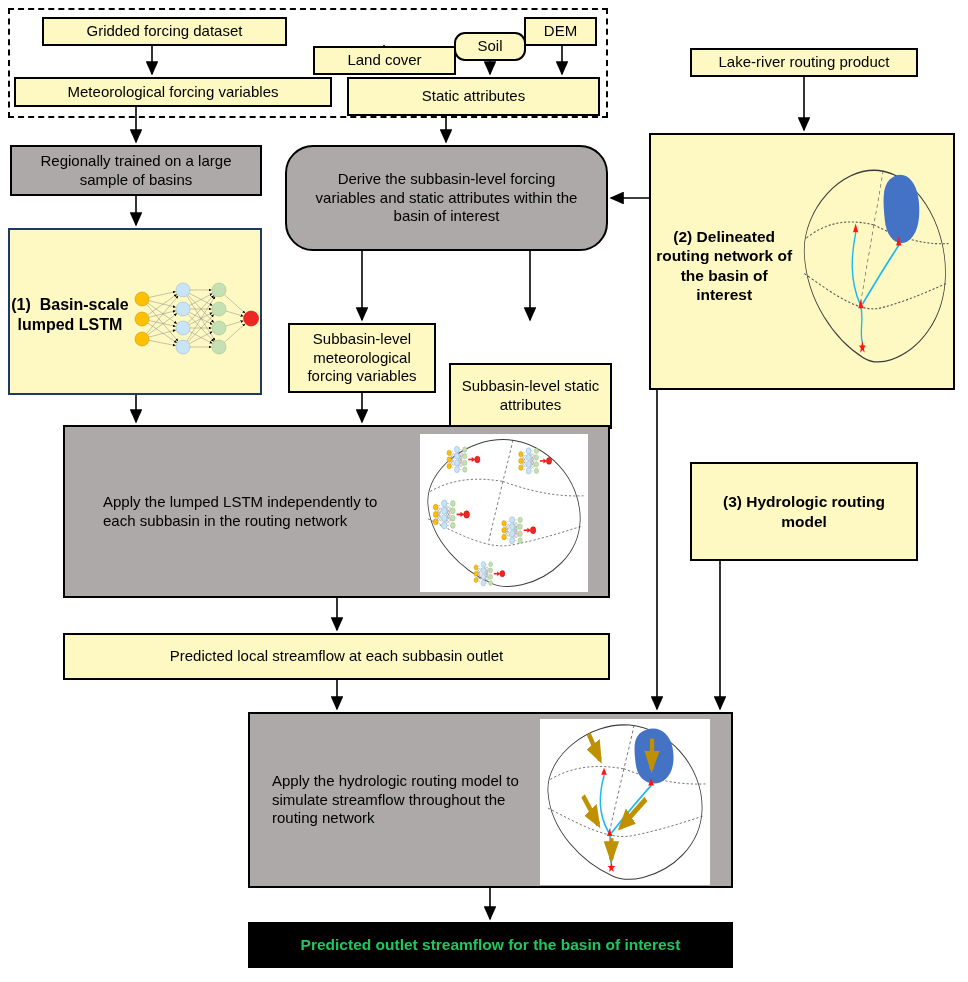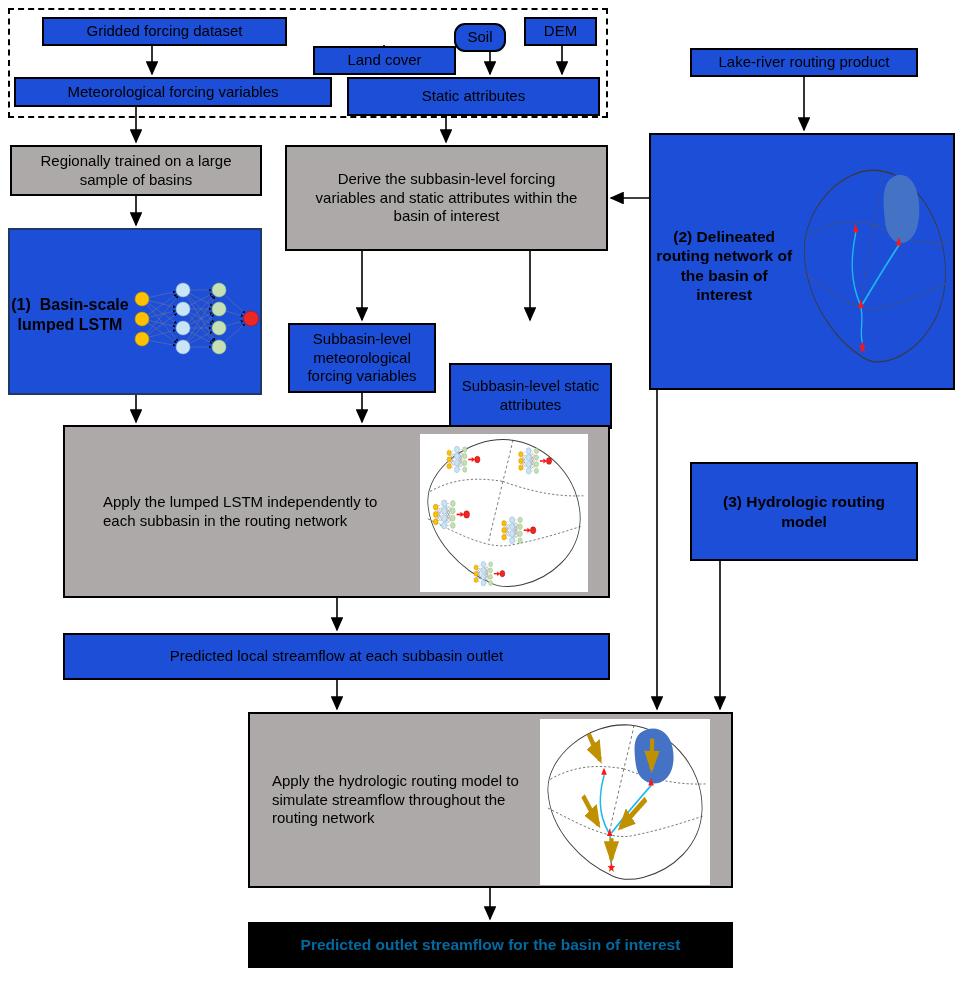--- a/index.html
+++ b/index.html
@@ -1,18 +1,18 @@
 <!DOCTYPE html>
 <html style="--box_gray: #aca9a8; --lstm_border: #1f3864; --lake_blue: #4472c4; --river_cyan: #1cb8f0; --marker_red: #ff1612; --flow_gold: #bf9000; --node_yellow: #ffc000; --node_yellow_edge: #bf9000; --node_blue: #c9e4f5; --node_blue_edge: #8db4d4; --node_green: #c5e0b4; --node_green_edge: #93be79; --node_red: #ee2724; --node_red_edge: #c00000; --connector: #000000; --nn_line: #808080; --dash_line: #555555;"><head>
 <meta charset="utf-8">
 <style>
   html,body{margin:0;padding:0;background:#fff;font-family:"Liberation Sans",sans-serif;}
   #canvas{position:relative;width:968px;height:982px;background:#fff;overflow:hidden;}
   .box{position:absolute;box-sizing:border-box;display:flex;align-items:center;justify-content:center;
-       text-align:center;background:#1d4ed8;border:2px solid #000;font-size:15px;line-height:1.25;color:#000;z-index:2;}
+       text-align:center;background:#fef9c3;border:2px solid #000;font-size:15px;line-height:1.25;color:#000;z-index:2;}
   .gray{background:var(--box_gray);border-width:2.5px;}
   .bold{font-weight:bold;}
   .dashedbox{position:absolute;box-sizing:border-box;border:2px dashed #000;background:transparent;z-index:1;}
   #overlay{position:absolute;left:0;top:0;z-index:1;pointer-events:none;}
   .leftpad{justify-content:flex-start;text-align:left;}
   .titlebox{flex-direction:row;justify-content:flex-start;}
   .inset{position:absolute;background:#fff;z-index:3;}
   .nnTitle{white-space:pre-wrap;font-weight:bold;font-size:16px;}
   svg{display:block;}
 </style>
@@ -128,21 +128,21 @@
   </svg>
 
   <div class="dashedbox" style="left:8px;top:8px;width:600px;height:110px;"></div>
 
   <div class="box" style="left:42px;top:17px;width:245px;height:29px;">
     <span>Gridded forcing dataset</span>
   </div>
   <div class="box" style="left:313px;top:17px;width:143px;height:29px;margin-top:29px;">
     <span>Land cover</span>
   </div>
-  <div class="box" style="left:454px;top:23px;width:52px;height:29px;border-radius:11px;">
+  <div class="box" style="left:454px;top:32px;width:72px;height:29px;border-radius:11px;">
     <span>Soil</span>
   </div>
   <div class="box" style="left:524px;top:17px;width:73px;height:29px;">
     <span>DEM</span>
   </div>
   <div class="box" style="left:14px;top:77px;width:318px;height:30px;">
     <span>Meteorological forcing variables</span>
   </div>
   <div class="box" style="left:347px;top:77px;width:253px;height:39px;">
     <span>Static attributes</span>
@@ -199,21 +199,21 @@
         <circle cx="106" cy="106" r="14" fill="#c9e4f5" stroke="#8db4d4" stroke-width="1"></circle>
         <circle cx="106" cy="144" r="14" fill="#c9e4f5" stroke="#8db4d4" stroke-width="1"></circle>
         <circle cx="178" cy="30" r="14" fill="#c5e0b4" stroke="#93be79" stroke-width="1"></circle>
         <circle cx="178" cy="68" r="14" fill="#c5e0b4" stroke="#93be79" stroke-width="1"></circle>
         <circle cx="178" cy="106" r="14" fill="#c5e0b4" stroke="#93be79" stroke-width="1"></circle>
         <circle cx="178" cy="144" r="14" fill="#c5e0b4" stroke="#93be79" stroke-width="1"></circle>
         <circle cx="242" cy="87" r="15" fill="#ee2724" stroke="#c00000" stroke-width="1"></circle>
       </svg>
   </div>
 
-  <div class="box gray" style="left:285px;top:145px;width:323px;height:106px;padding:0 22px;">
+  <div class="box gray" style="left:285px;top:145px;width:323px;height:106px;padding:0 22px;border-radius:28px;">
     <span>Derive the subbasin-level forcing variables and static attributes within the basin of interest</span>
   </div>
 
   <div class="box titlebox" style="left:649px;top:133px;width:306px;height:257px;padding-top:8px;">
     <span class="bold" style="font-size:15.5px;width:280px;">(2) Delineated routing network of the basin of interest</span>
     <svg width="298" height="206" viewBox="0 0 300 220" preserveAspectRatio="none">
       <use href="#basin-base"></use>
       <use href="#basin-hydro"></use>
     </svg>
   </div>
@@ -259,17 +259,17 @@
           <line x1="86" y1="20" x2="106" y2="54" marker-end="url(#ah-gold)"></line>
           <line x1="198" y1="26" x2="197" y2="66" marker-end="url(#ah-gold)"></line>
           <line x1="76" y1="102" x2="103" y2="140" marker-end="url(#ah-gold)"></line>
           <line x1="187" y1="106" x2="142" y2="144" marker-end="url(#ah-gold)"></line>
           <line x1="126" y1="158" x2="126" y2="186" marker-end="url(#ah-gold)"></line>
         </g>
       </svg>
     </div>
   </div>
 
-  <div class="box bold" style="left:248px;top:922px;width:485px;height:46px;background:#000;color:#0369a1;border:none;font-size:15.5px;">
+  <div class="box bold" style="left:248px;top:922px;width:485px;height:46px;background:#000;color:#22c55e;border:none;font-size:15.5px;">
     <span>Predicted outlet streamflow for the basin of interest</span>
   </div>
 
 </div>
 
 </body></html>

